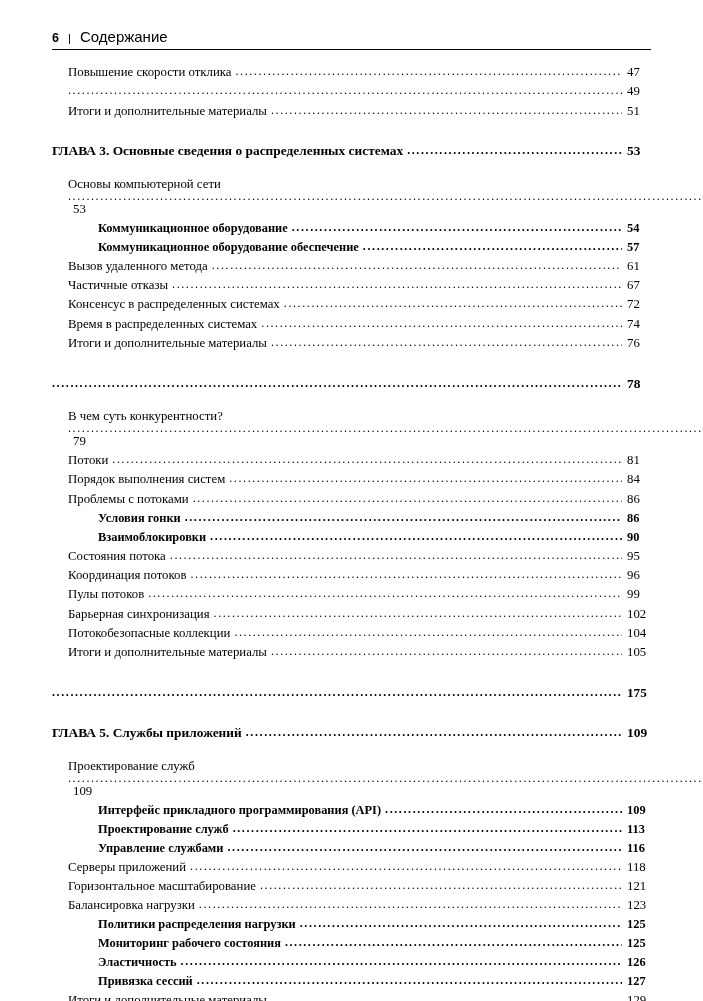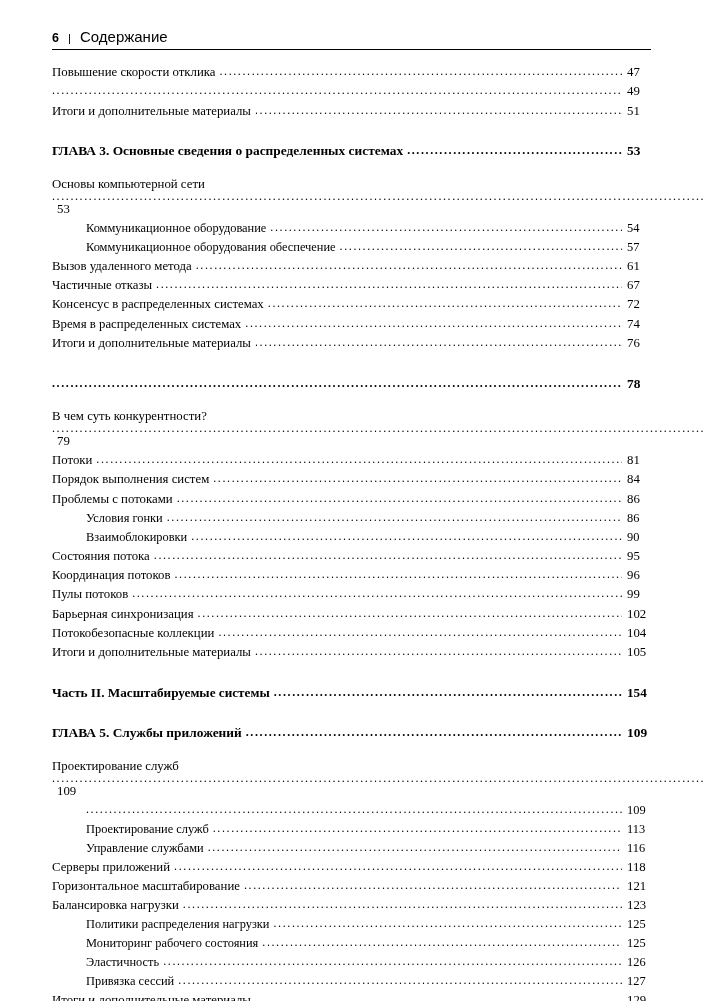--- a/index.html
+++ b/index.html
@@ -86,25 +86,26 @@
     font-size: 13.2px;
     margin-left: 0;
   }
   .lvl-chapter {
     font-weight: bold;
     font-size: 13.4px;
     margin-left: 0;
   }
   .lvl-1 {
     font-size: 12.8px;
-    margin-left: 0;
+    margin-left: 16px;
   }
   .lvl-2 {
     font-size: 12.4px;
-    margin-left: 34px;
+    margin-left: 46px;
+    font-weight: bold;
   }
   .gap-before {
     margin-top: 20px;
     flex-direction: column;
   }
   .gap-before-big {
     margin-top: 27px;
   }
 </style>
 </head>
@@ -143,21 +144,21 @@
         <span class="label">Основы компьютерной сети</span>
         <span class="dots">................................................................................................................................................................</span>
         <span class="page-num">53</span>
       </div>
       <div class="entry lvl-2">
         <span class="label">Коммуникационное оборудование</span>
         <span class="dots">................................................................................................................................................................</span>
         <span class="page-num">54</span>
       </div>
       <div class="entry lvl-2">
-        <span class="label">Коммуникационное оборудования обеспечение</span>
+        <span class="label">Коммуникационное оборудование обеспечение</span>
         <span class="dots">................................................................................................................................................................</span>
         <span class="page-num">57</span>
       </div>
       <div class="entry lvl-1">
         <span class="label">Вызов удаленного метода</span>
         <span class="dots">................................................................................................................................................................</span>
         <span class="page-num">61</span>
       </div>
       <div class="entry lvl-1">
         <span class="label">Частичные отказы</span>
@@ -237,35 +238,35 @@
         <span class="label">Потокобезопасные коллекции</span>
         <span class="dots">................................................................................................................................................................</span>
         <span class="page-num">104</span>
       </div>
       <div class="entry lvl-1">
         <span class="label">Итоги и дополнительные материалы</span>
         <span class="dots">................................................................................................................................................................</span>
         <span class="page-num">105</span>
       </div>
       <div class="entry lvl-part gap-before-big">
-        <span class="label">Часть II. Масштабируемые системы</span>
-        <span class="dots">................................................................................................................................................................</span>
-        <span class="page-num">154</span>
+        <span class="dots">................................................................................................................................................................</span>
+        <span class="page-num">175</span>
       </div>
       <div class="entry lvl-chapter gap-before-big">
         <span class="label">ГЛАВА 5. Службы приложений</span>
         <span class="dots">................................................................................................................................................................</span>
         <span class="page-num">109</span>
       </div>
       <div class="entry lvl-1 gap-before">
         <span class="label">Проектирование служб</span>
         <span class="dots">................................................................................................................................................................</span>
         <span class="page-num">109</span>
       </div>
       <div class="entry lvl-2">
+        <span class="label">Интерфейс прикладного программирования (API)</span>
         <span class="dots">................................................................................................................................................................</span>
         <span class="page-num">109</span>
       </div>
       <div class="entry lvl-2">
         <span class="label">Проектирование служб</span>
         <span class="dots">................................................................................................................................................................</span>
         <span class="page-num">113</span>
       </div>
       <div class="entry lvl-2">
         <span class="label">Управление службами</span>

